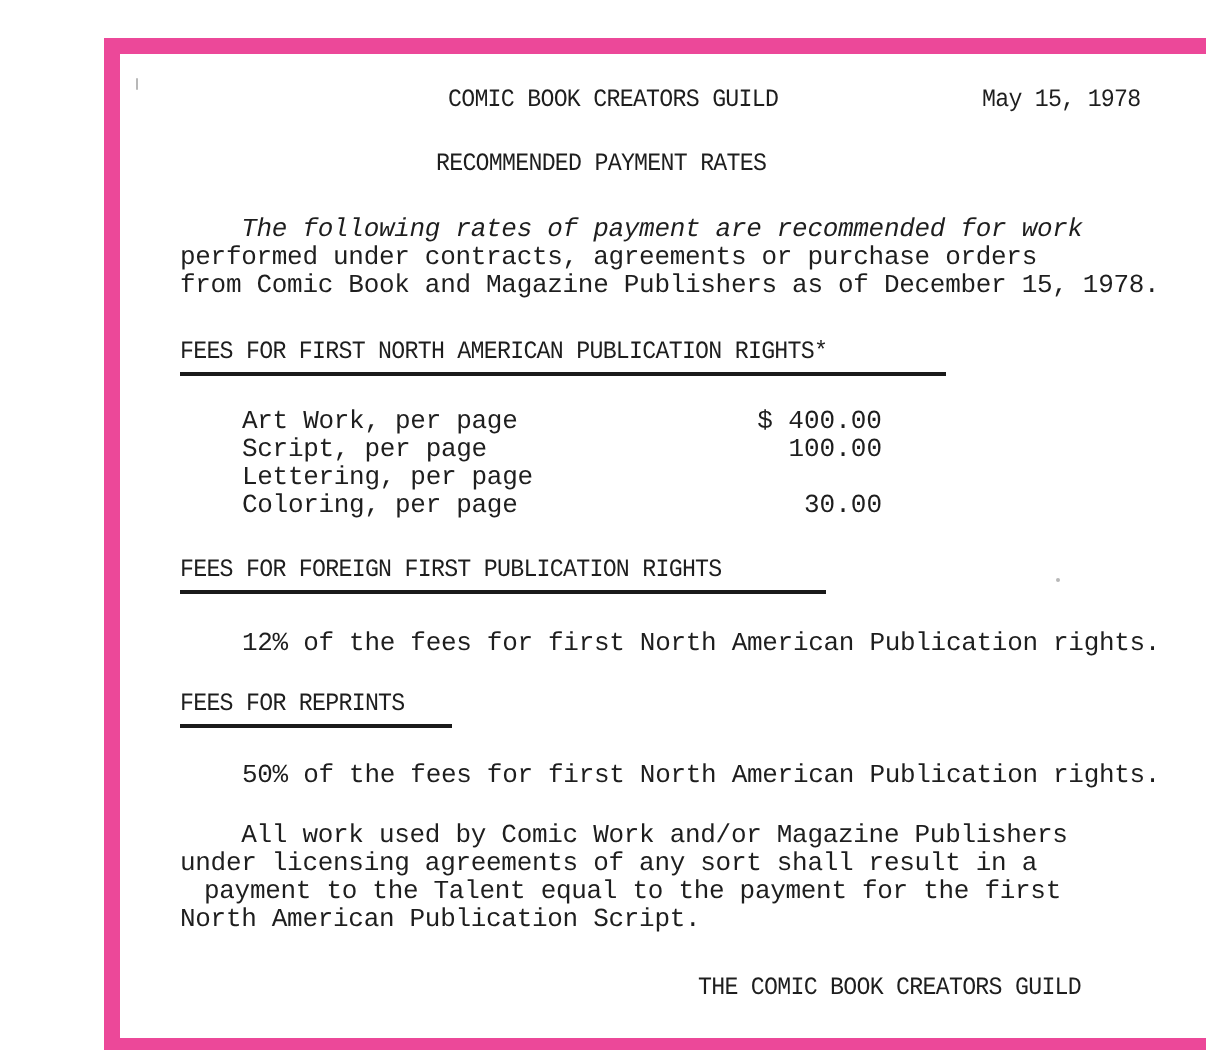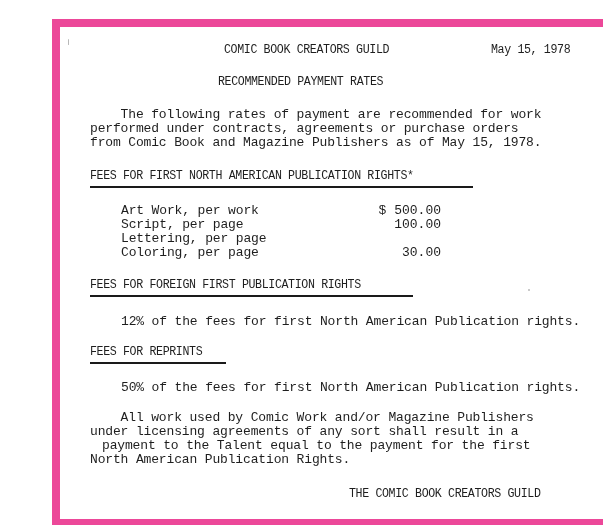--- a/index.html
+++ b/index.html
@@ -61,47 +61,47 @@
   </style>
 </head>
 <body>
 
 <div class="page">
 
   <div class="line heading" style="left:164px; top:16px;">COMIC BOOK CREATORS GUILD</div>
   <div class="line heading" style="left:431px; top:16px;">May 15, 1978</div>
   <div class="line heading" style="left:158px; top:48px;">RECOMMENDED PAYMENT RATES</div>
 
-  <div class="line" style="left:30px; top:80px;">    The following rates of payment are recommended for work</div>
+  <div class="line" style="left:30px; top:80px;font-style:italic;">    The following rates of payment are recommended for work</div>
   <div class="line" style="left:30px; top:94px;text-align:right;">performed under contracts, agreements or purchase orders</div>
-  <div class="line" style="left:30px; top:108px;">from Comic Book and Magazine Publishers as of May 15, 1978.</div>
+  <div class="line" style="left:30px; top:108px;">from Comic Book and Magazine Publishers as of December 15, 1978.</div>
 
   <div class="line heading" style="left:30px; top:142px;">FEES FOR FIRST NORTH AMERICAN PUBLICATION RIGHTS*</div>
   <div class="rule" style="left:30px; top:159px; width:383px;"></div>
 
-  <div class="line" style="left:61px; top:176px;">Art Work, per work</div>
-  <div class="amt" style="left:291px; top:176px;">$ 500.00</div>
+  <div class="line" style="left:61px; top:176px;">Art Work, per page</div>
+  <div class="amt" style="left:291px; top:176px;">$ 400.00</div>
   <div class="line" style="left:61px; top:190px;">Script, per page</div>
   <div class="amt" style="left:291px; top:190px;">100.00</div>
   <div class="line" style="left:61px; top:204px;">Lettering, per page</div>
   <div class="line" style="left:61px; top:218px;">Coloring, per page</div>
   <div class="amt" style="left:291px; top:218px;">30.00</div>
 
   <div class="line heading" style="left:30px; top:251px;">FEES FOR FOREIGN FIRST PUBLICATION RIGHTS</div>
   <div class="rule" style="left:30px; top:268px; width:323px;"></div>
   <div class="line" style="left:61px; top:287px;">12% of the fees for first North American Publication rights.</div>
 
   <div class="line heading" style="left:30px; top:318px;">FEES FOR REPRINTS</div>
   <div class="rule" style="left:30px; top:335px; width:136px;"></div>
   <div class="line" style="left:61px; top:353px;">50% of the fees for first North American Publication rights.</div>
 
   <div class="line" style="left:30px; top:383px;">    All work used by Comic Work and/or Magazine Publishers</div>
   <div class="line" style="left:30px; top:397px;">under licensing agreements of any sort shall result in a</div>
   <div class="line" style="left:42px; top:411px;font-family:Liberation Mono, monospace;">payment to the Talent equal to the payment for the first</div>
-  <div class="line" style="left:30px; top:425px;">North American Publication Rights.</div>
+  <div class="line" style="left:30px; top:425px;">North American Publication Script.</div>
 
   <div class="line heading" style="left:289px; top:460px;">THE COMIC BOOK CREATORS GUILD</div>
 
   <div class="speck" style="left:8px; top:12px; width:1px; height:6px;"></div>
   <div class="speck" style="left:554px; top:420px;"></div>
   <div class="speck" style="left:561px; top:428px;"></div>
   <div class="speck" style="left:559px; top:446px; height:4px;"></div>
   <div class="speck" style="left:468px; top:262px;"></div>
 </div>
 

